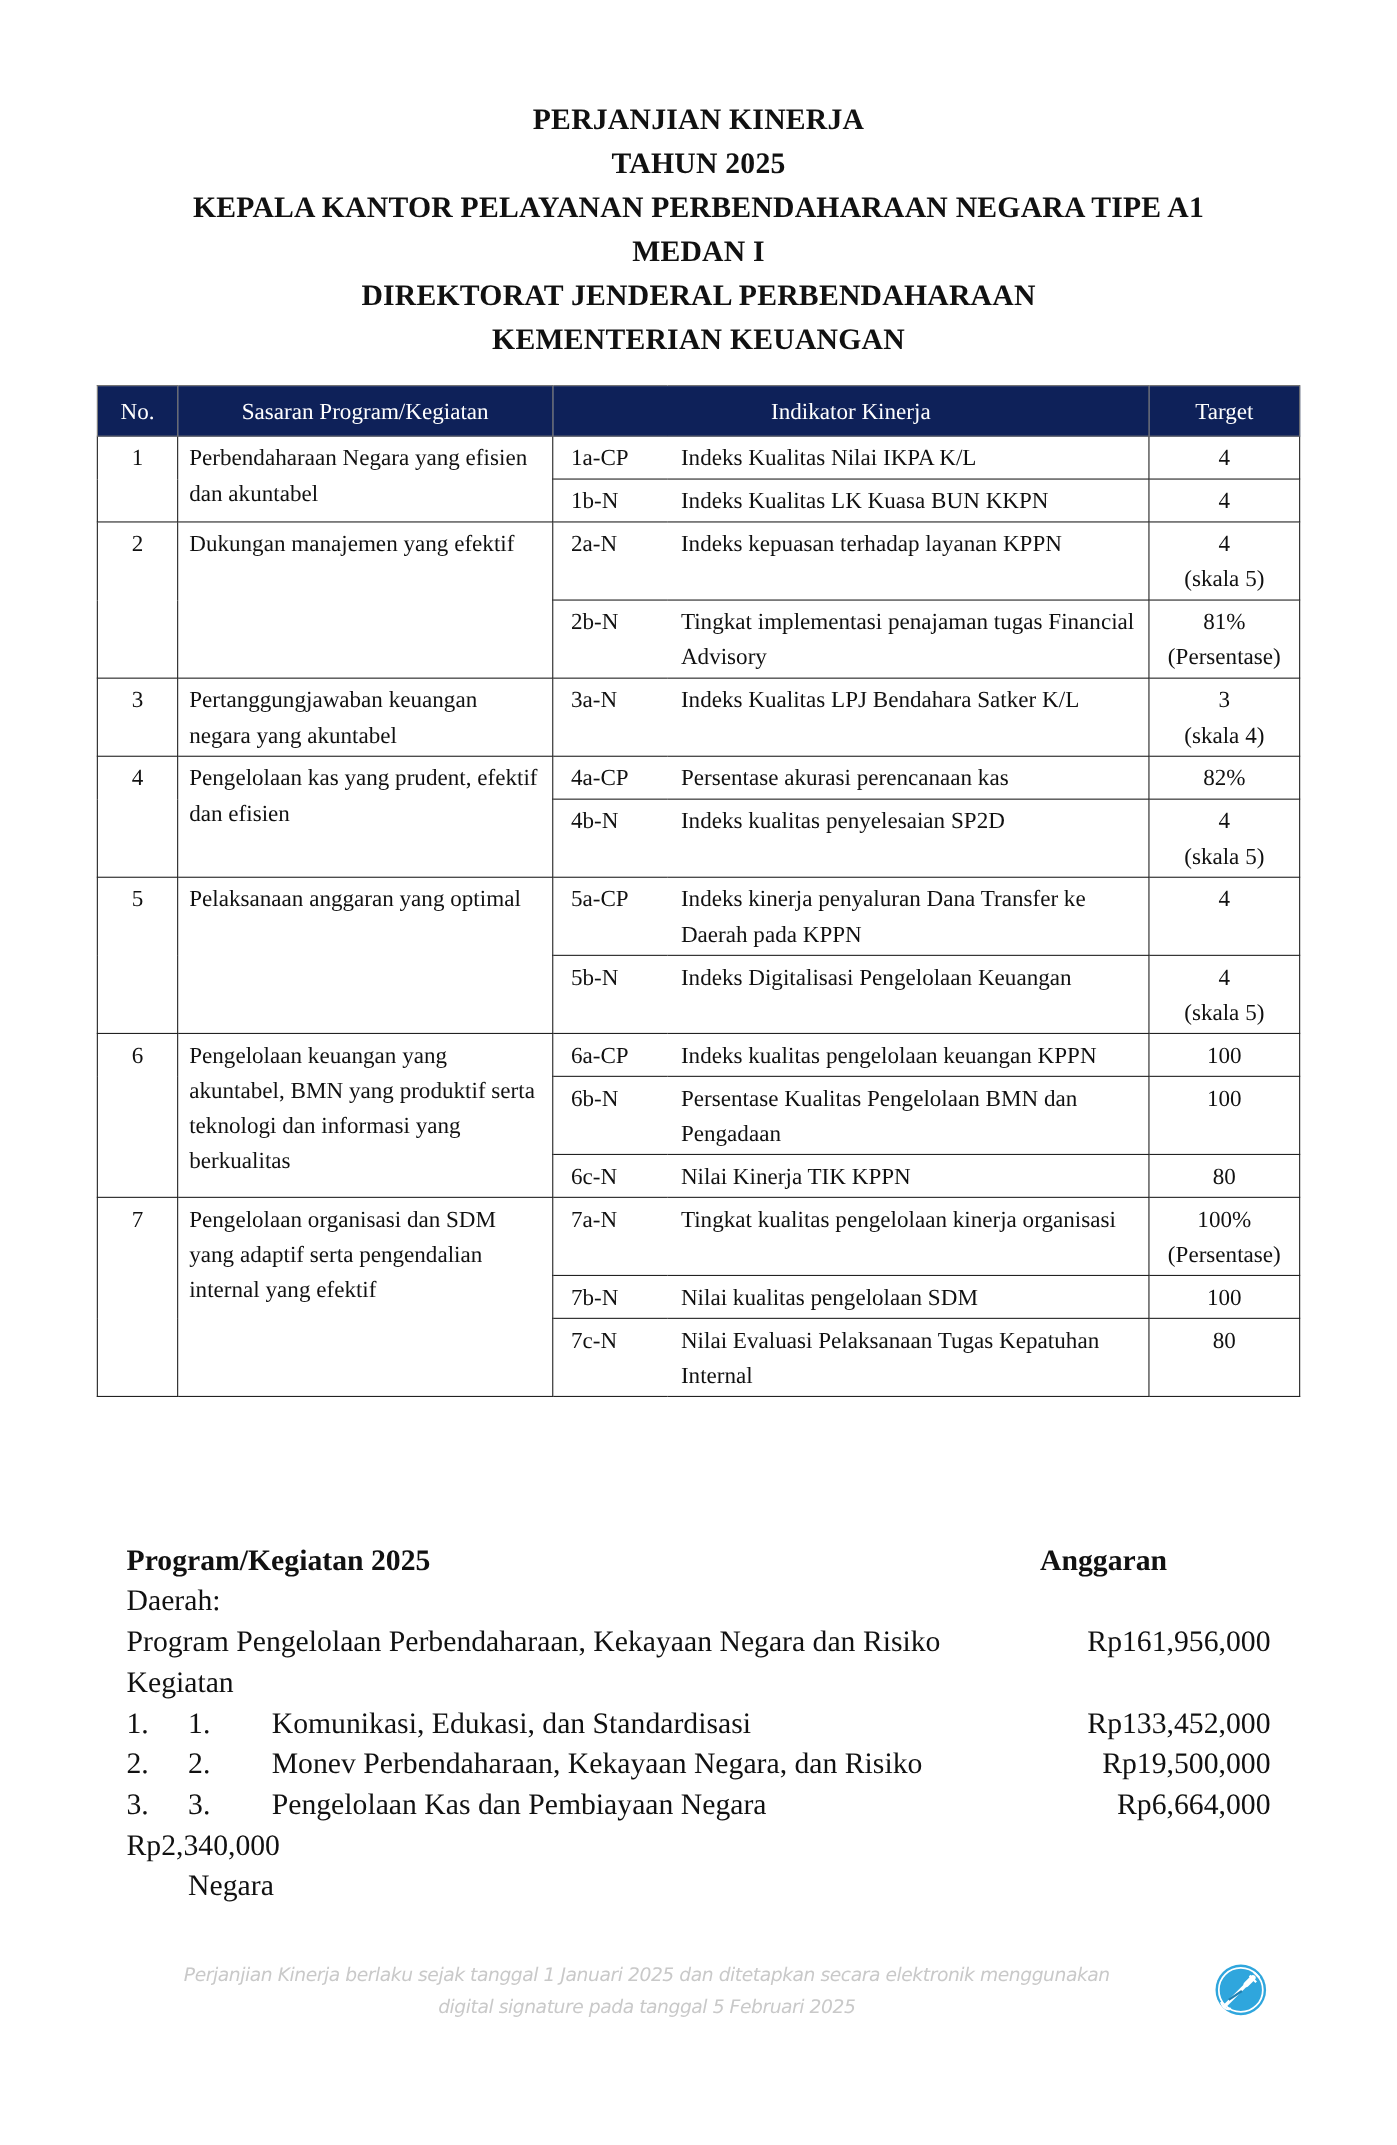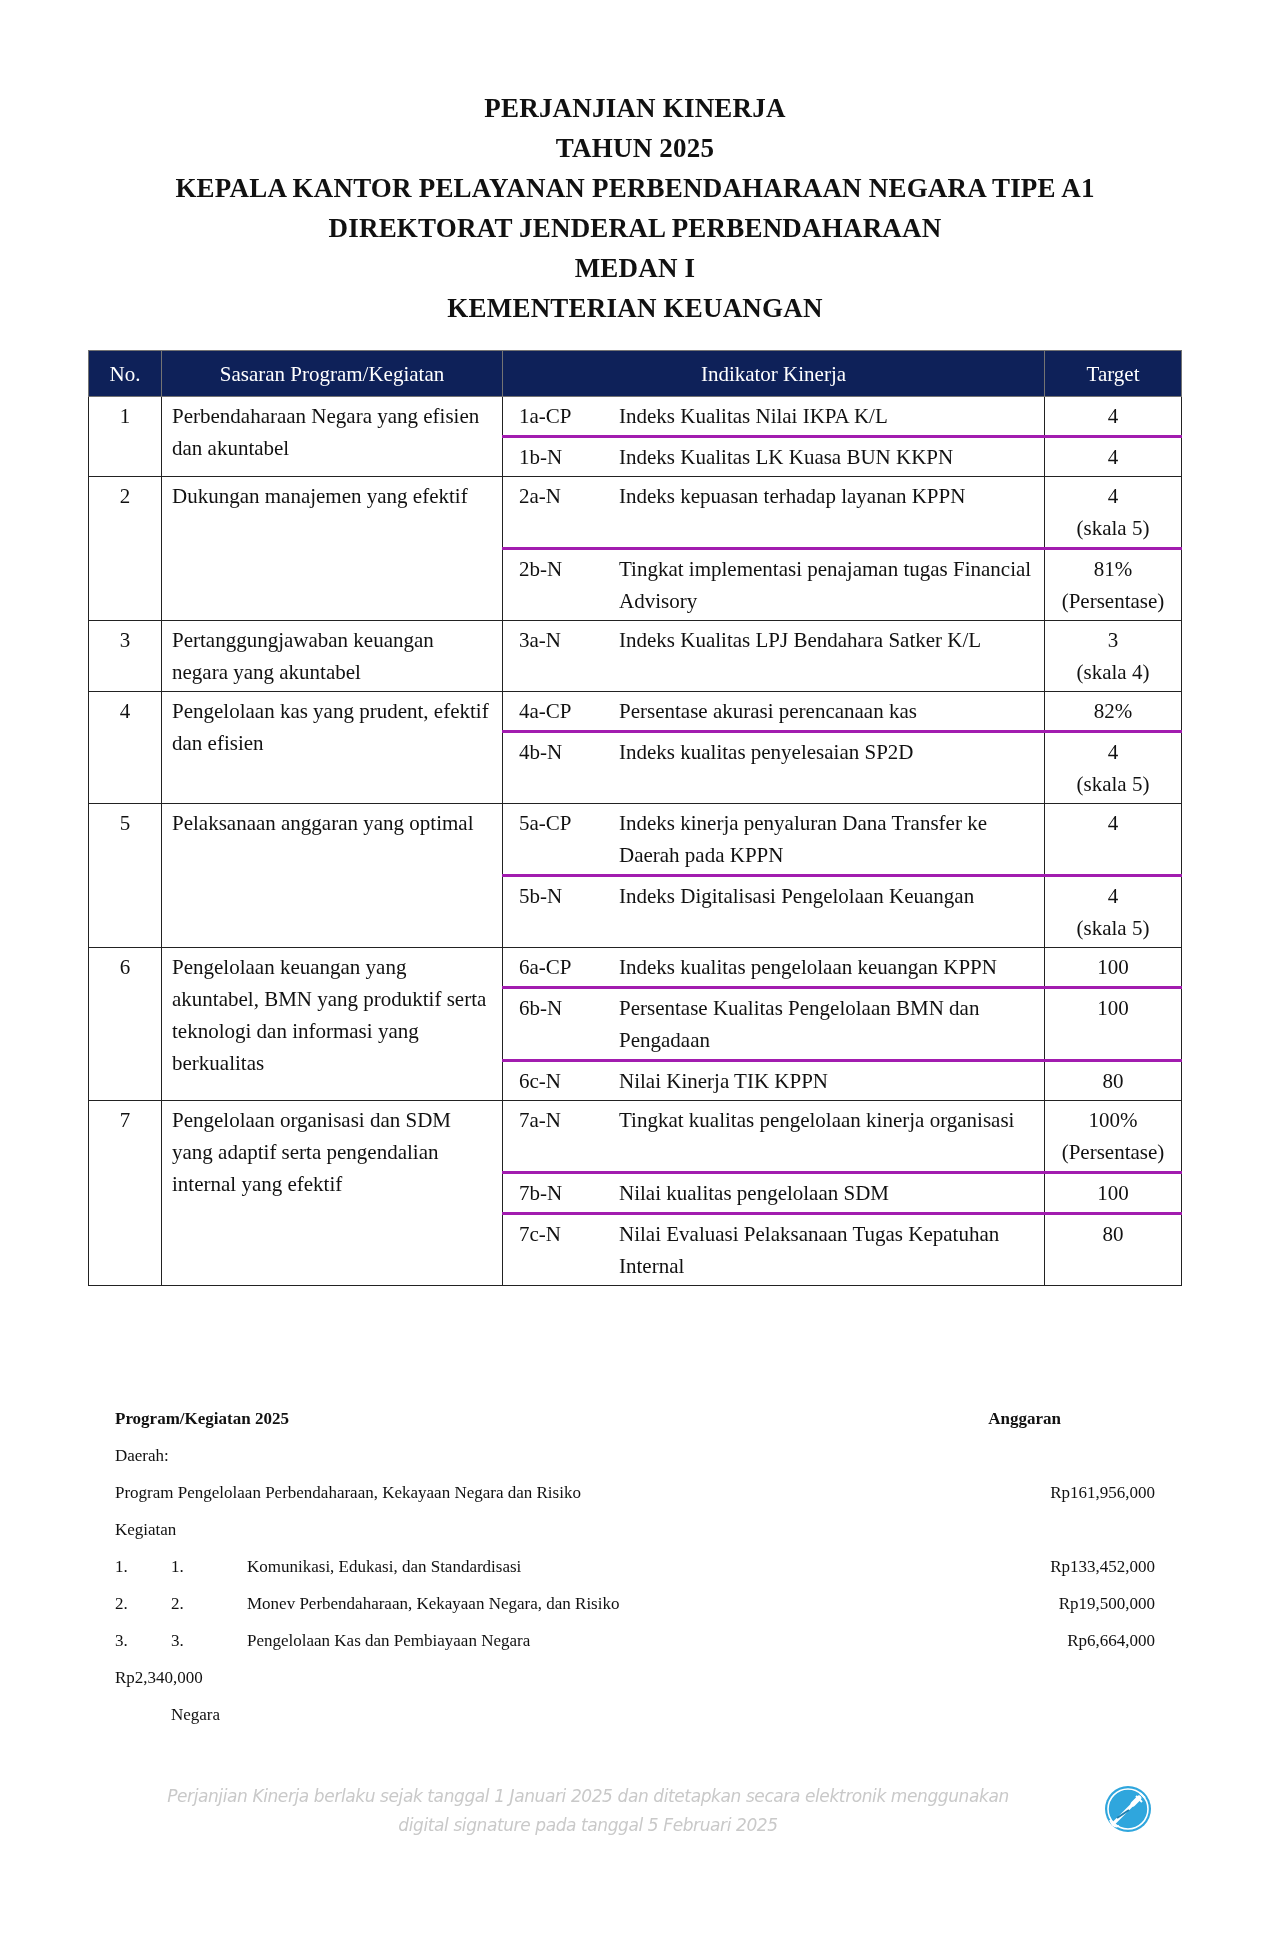--- a/index.html
+++ b/index.html
@@ -7,41 +7,41 @@
   .title-block { position: absolute; top: 88px; left: 0; width: 1270px; text-align: center; }
   .title-line { font-weight: bold; font-size: 27px; line-height: 40px; letter-spacing: 0.2px; }
   table.kinerja { position: absolute; top: 350px; left: 88px; width: 1094px; border-collapse: collapse; font-size: 21px; line-height: 32px; }
   table.kinerja th { background: #0e2159; color: #ffffff; font-weight: normal; height: 45px; padding: 0 6px; border: 1px solid #737373; text-align: center; }
   table.kinerja td { border: 1px solid #222; vertical-align: top; padding: 3px 10px 3px 10px; }
   table.kinerja td.no { text-align: center; width: 52px; }
   table.kinerja td.sasaran { width: 320px; }
   table.kinerja td.code { width: 78px; border-right: none; padding-left: 16px; }
   table.kinerja td.ind { border-left: none; padding-left: 12px; }
   table.kinerja td.target { text-align: center; width: 128px; padding-left: 4px; padding-right: 4px; }
-  table.kinerja tr.sub td { border-top: 3px solid #a21caf; }
-  .budget { position: absolute; top: 1400px; left: 115px; width: 1040px; font-size: 17px; line-height: 37px; }
+  table.kinerja tr.sub td { border-top: 1px solid #a21caf; }
+  .budget { position: absolute; top: 1400px; left: 115px; width: 1040px; font-size: 27px; line-height: 37px; }
   .brow { display: flex; justify-content: space-between; }
   .bhead { font-weight: bold; }
   .bhead .right { margin-right: 94px; }
   .num1 { display: inline-block; width: 56px; }
   .num2 { display: inline-block; width: 76px; }
   .act-label { display: inline-block; }
   .indent { padding-left: 56px; text-align: center; }
   .footer { position: absolute; top: 1782px; left: 88px; width: 1000px; font-family: "DejaVu Sans", sans-serif; font-style: italic; font-size: 17px; line-height: 29px; color: #c9c9c9; letter-spacing: -0.4px; text-align: center; }
   .seal { position: absolute; top: 1784px; left: 1103px; width: 50px; height: 50px; }
 </style>
 </head>
 <body>
 
 <div class="title-block">
   <div class="title-line">PERJANJIAN KINERJA</div>
   <div class="title-line">TAHUN 2025</div>
   <div class="title-line">KEPALA KANTOR PELAYANAN PERBENDAHARAAN NEGARA TIPE A1</div>
+  <div class="title-line">MEDAN I</div>
   <div class="title-line">DIREKTORAT JENDERAL PERBENDAHARAAN</div>
-  <div class="title-line">MEDAN I</div>
   <div class="title-line">KEMENTERIAN KEUANGAN</div>
 </div>
 
 <table class="kinerja">
   <thead>
     <tr>
       <th>No.</th>
       <th>Sasaran Program/Kegiatan</th>
       <th colspan="2">Indikator Kinerja</th>
       <th>Target</th>

